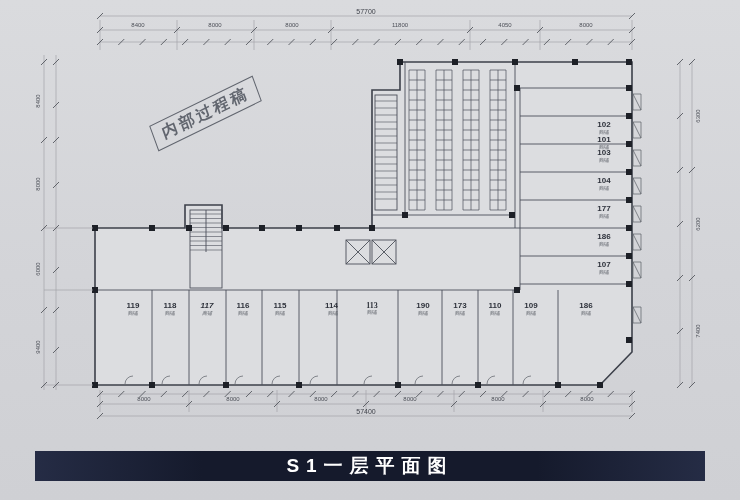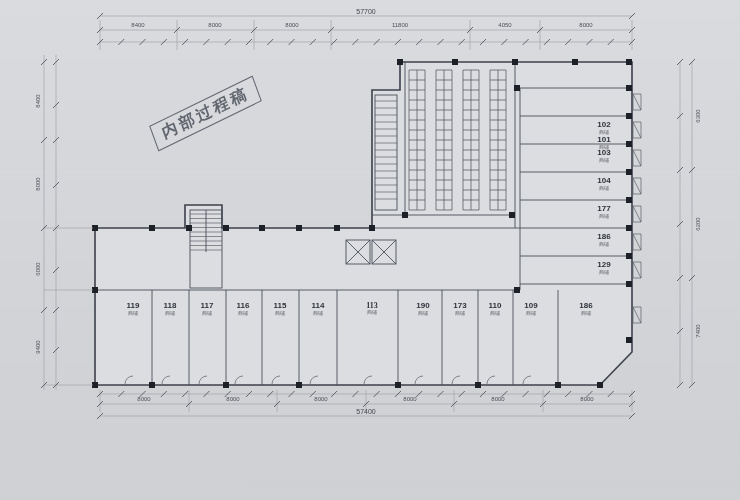--- a/index.html
+++ b/index.html
@@ -120,44 +120,44 @@
       </div>
       <div class="room" style="left: 584px; top: 204px;">
         <div class="room-num">177</div>
         <div class="room-sub">商铺</div>
       </div>
       <div class="room" style="left: 584px; top: 232px;">
         <div class="room-num">186</div>
         <div class="room-sub">商铺</div>
       </div>
       <div class="room" style="left: 584px; top: 260px;">
-        <div class="room-num">129</div>
+        <div class="room-num">107</div>
         <div class="room-sub">商铺</div>
       </div>
       <div class="room" style="left: 113px; top: 301px;">
         <div class="room-num">119</div>
         <div class="room-sub">商铺</div>
       </div>
       <div class="room" style="left: 150px; top: 301px;">
         <div class="room-num">118</div>
         <div class="room-sub">商铺</div>
       </div>
-      <div class="room" style="left: 187px; top: 301px;">
+      <div class="room" style="left: 187px; top: 301px; font-style: italic;">
         <div class="room-num">117</div>
         <div class="room-sub">商铺</div>
       </div>
       <div class="room" style="left: 223px; top: 301px;">
         <div class="room-num">116</div>
         <div class="room-sub">商铺</div>
       </div>
       <div class="room" style="left: 260px; top: 301px;">
         <div class="room-num">115</div>
         <div class="room-sub">商铺</div>
       </div>
-      <div class="room" style="left: 298px; top: 301px;">
+      <div class="room" style="left: 298px; top: 301px; text-align: right;">
         <div class="room-num">114</div>
         <div class="room-sub">商铺</div>
       </div>
       <div class="room" style="left: 352px; top: 301px; font-family: Liberation Serif, serif;">
         <div class="room-num">113</div>
         <div class="room-sub">商铺</div>
       </div>
       <div class="room" style="left: 403px; top: 301px;">
         <div class="room-num">190</div>
         <div class="room-sub">商铺</div>
@@ -196,14 +196,17 @@
       <div class="dim v" style="left: 38px; top: 184px;">8000</div>
       <div class="dim v" style="left: 38px; top: 269px;">6000</div>
       <div class="dim v" style="left: 38px; top: 347px;">9400</div>
       <div class="dim v" style="left: 698px; top: 116px;">6300</div>
       <div class="dim v" style="left: 698px; top: 224px;">6200</div>
       <div class="dim v" style="left: 698px; top: 331px;">7400</div>
     </div>
 
   <div class="watermark">内部过程稿</div>
 
+  <div class="banner">
+    <span class="banner-title">S1一层平面图</span>
+  </div>
 
 </div>
 
 </body></html>

